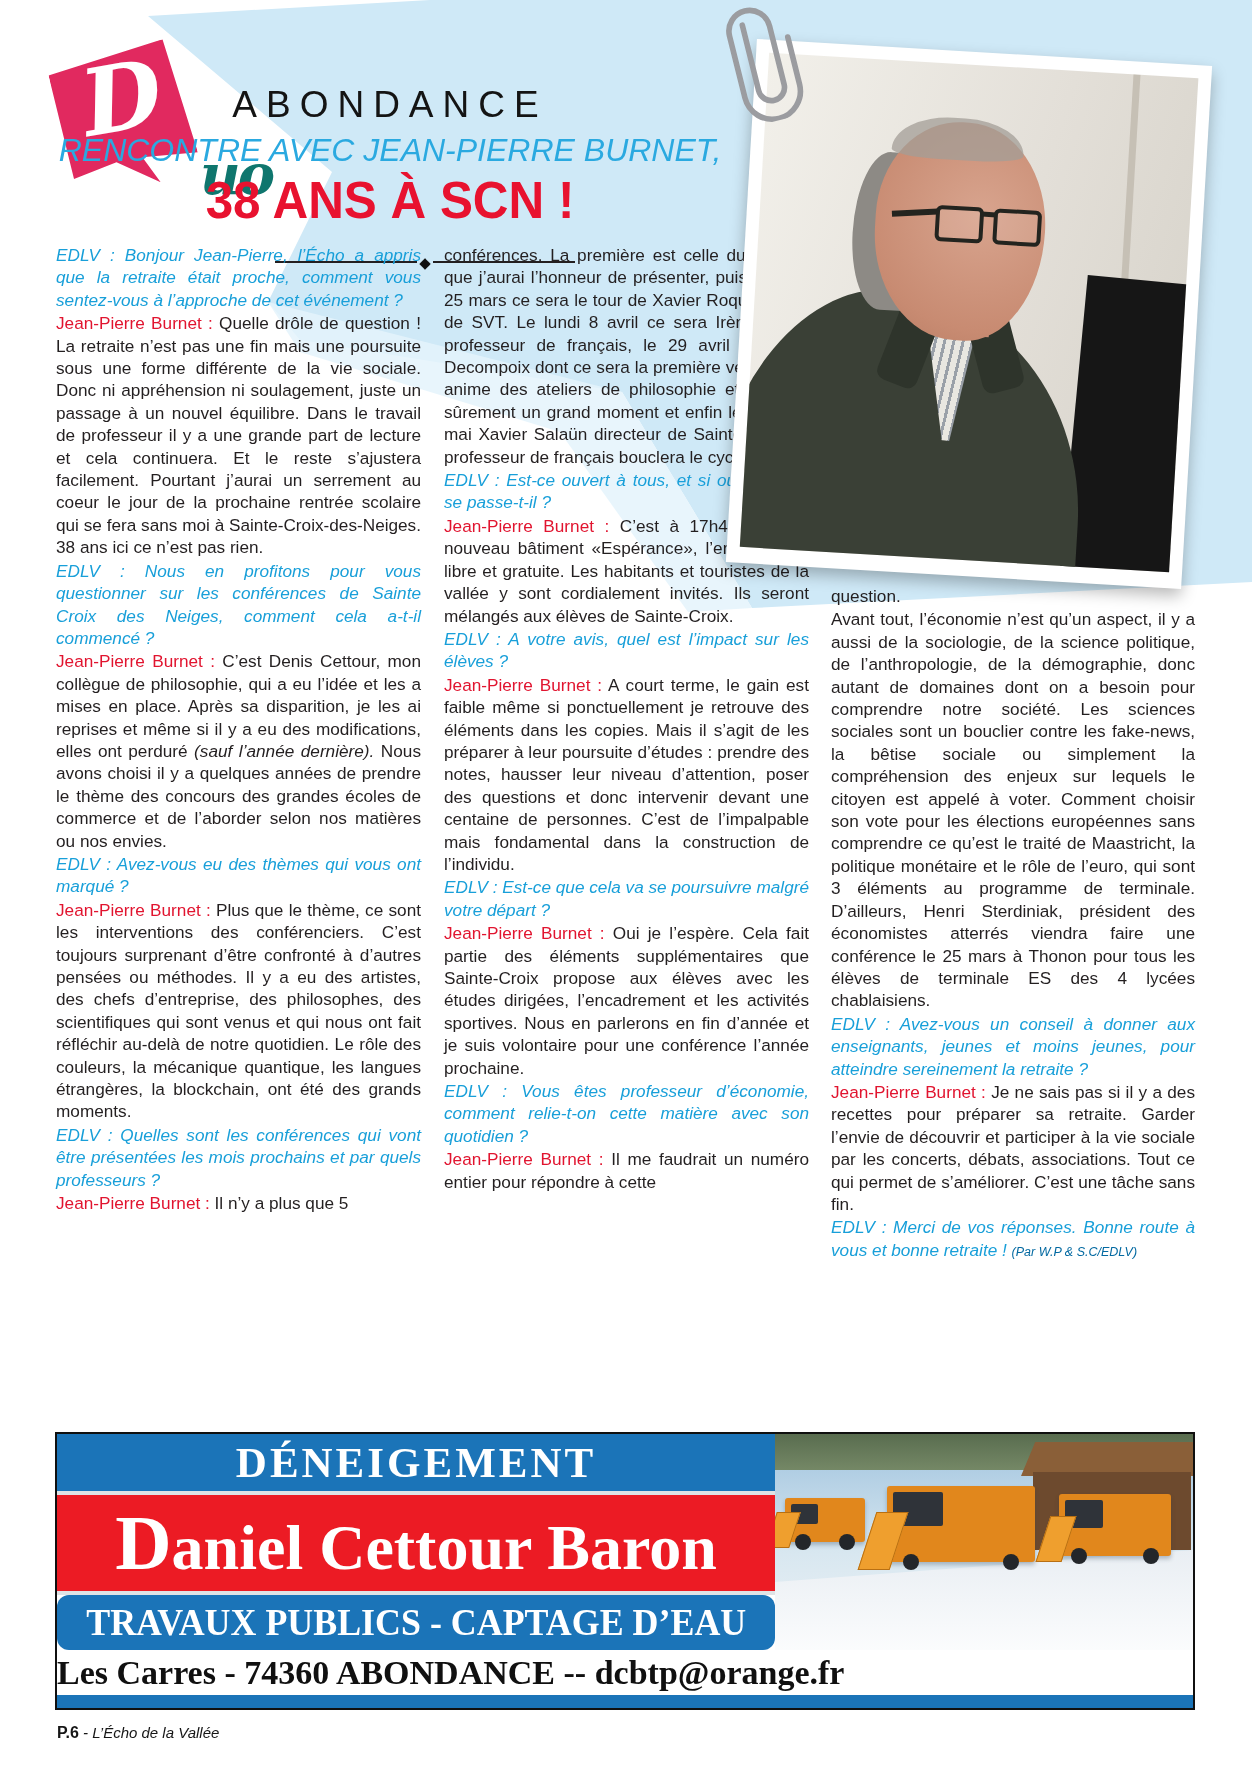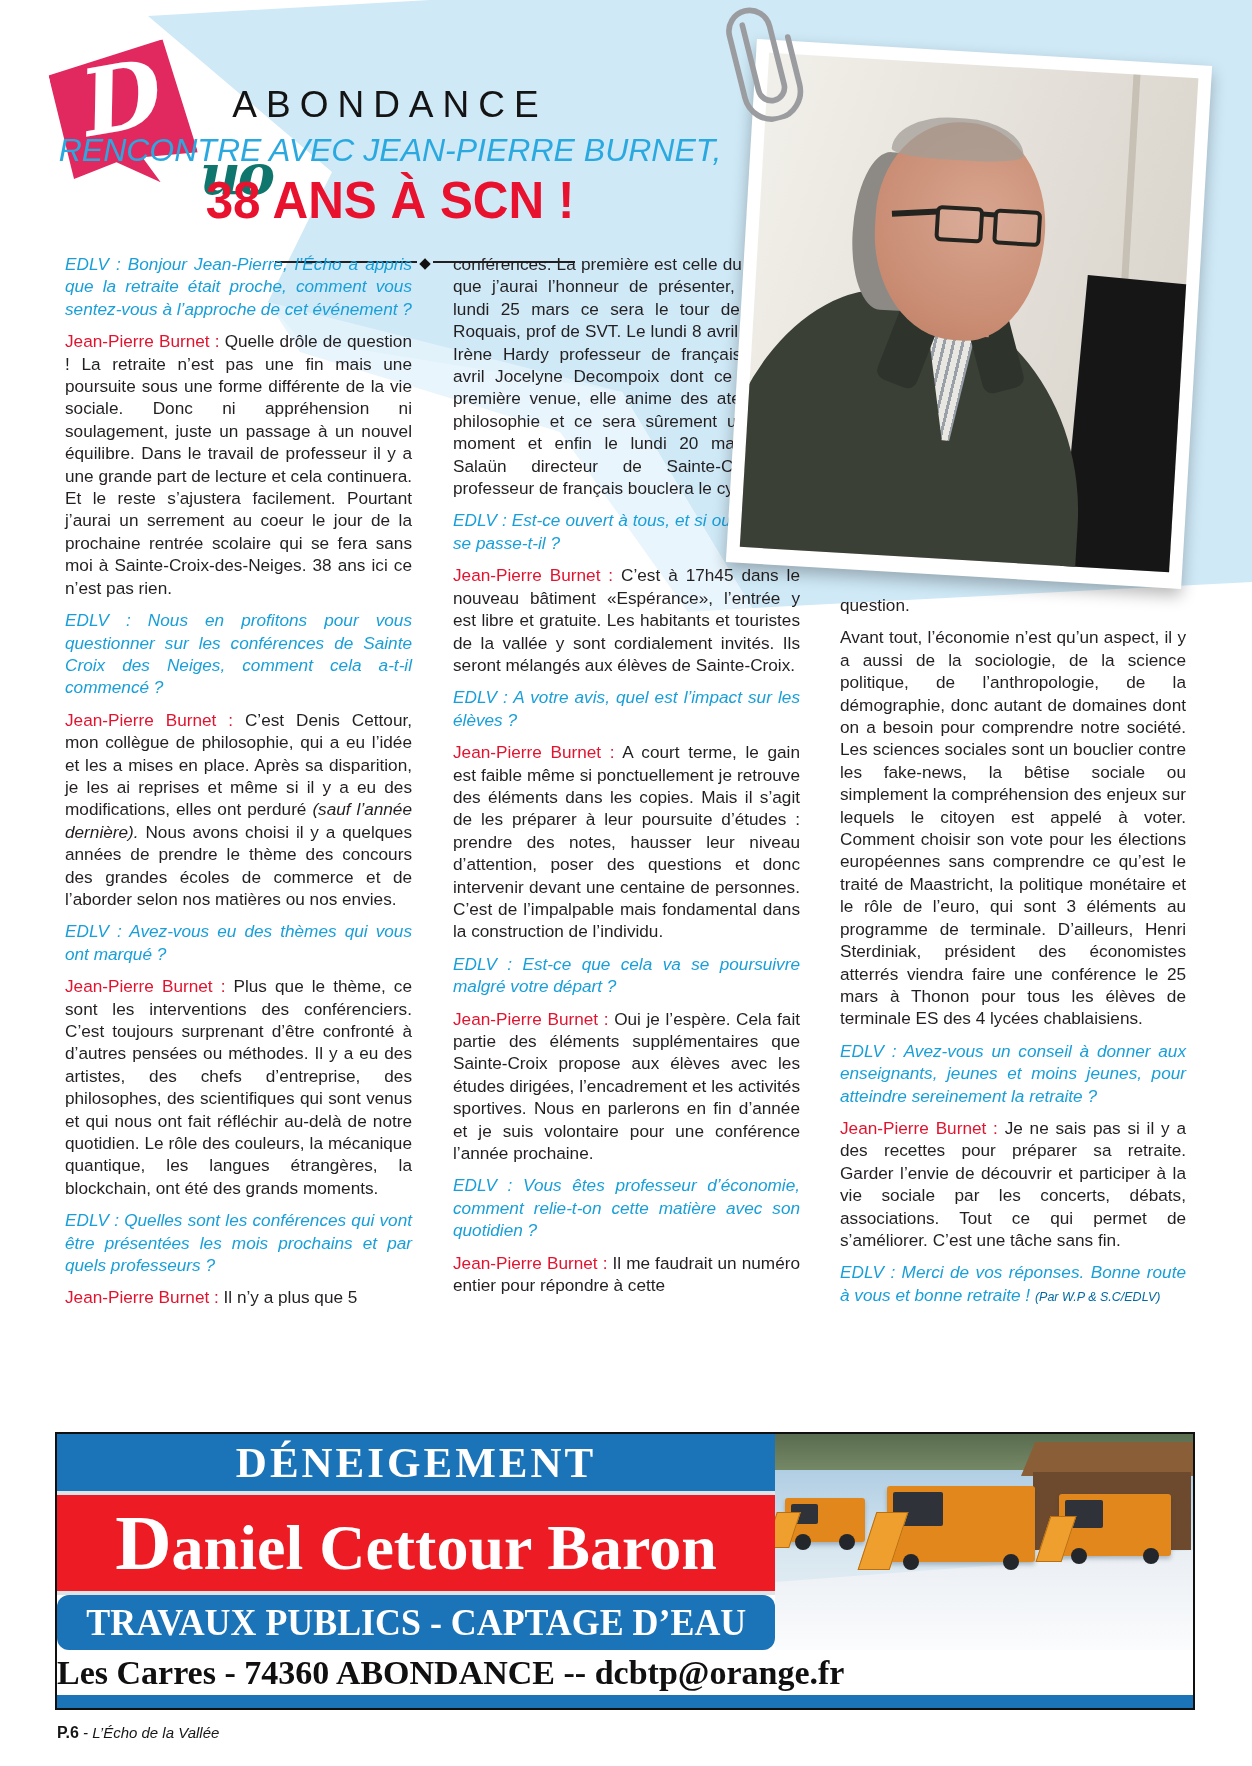--- a/index.html
+++ b/index.html
@@ -26,21 +26,21 @@
            align-items:center;z-index:2;}
   .divider .line{flex:1;height:2px;background:#231f20;}
   .divider .diamond{font-size:15px;line-height:1;color:#101010;padding:0 2px;}
 
   
   .col{position:absolute;top:243px;width:367px;font-size:17.2px;line-height:22.4px;
        text-align:justify;z-index:2;}
   .col-1{left:55px;}
   .col-2{left:443px;}
   .col-3{left:830px;top:584px;width:366px;}
-  .para{margin:10px;}
+  .para{margin:1px;}
   .seg-q{color:#189fd9;font-style:italic;}
   .seg-sp{color:#e1142f;}
   .seg-b{color:#231f20;}
   .seg-i{color:#231f20;font-style:italic;}
   .seg-credit{color:#0369a1;font-style:italic;font-size:12.5px;}
 
   
   .photo{position:absolute;left:741px;top:52px;width:456px;height:524px;background:#ffffff;
          padding:13px 13px 16px;box-sizing:border-box;transform:rotate(3.4deg);
          box-shadow:0 7px 16px rgba(0,0,0,.28);z-index:3;}

